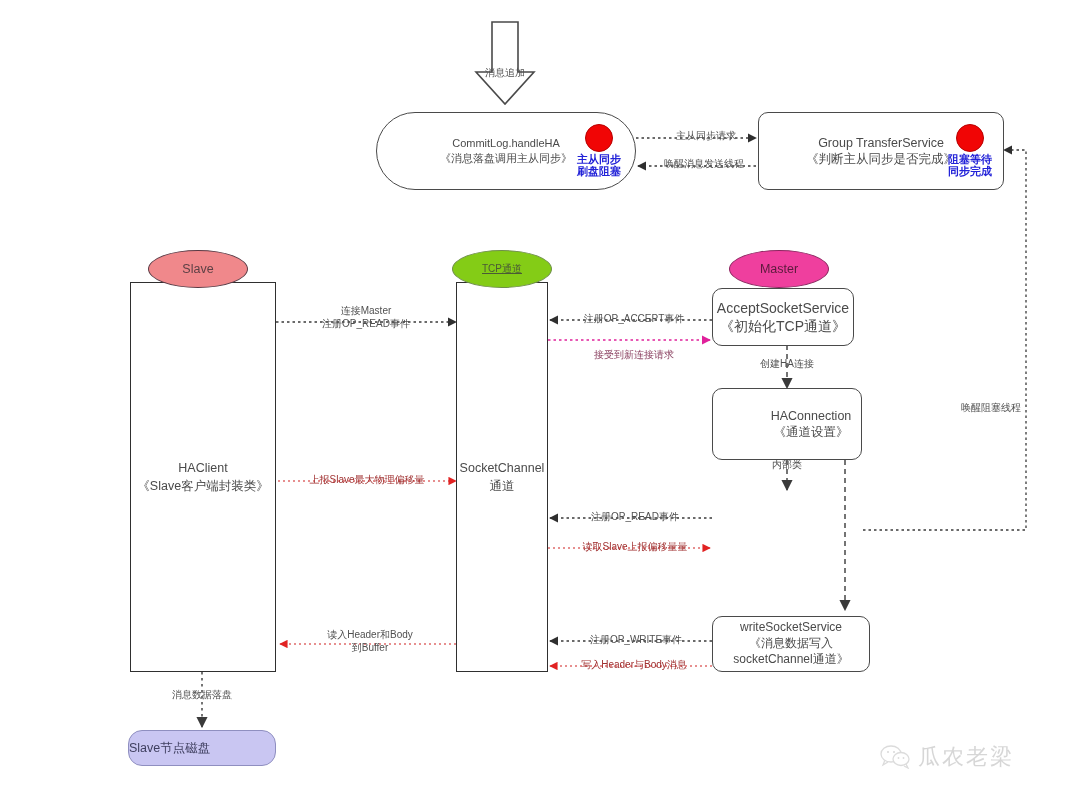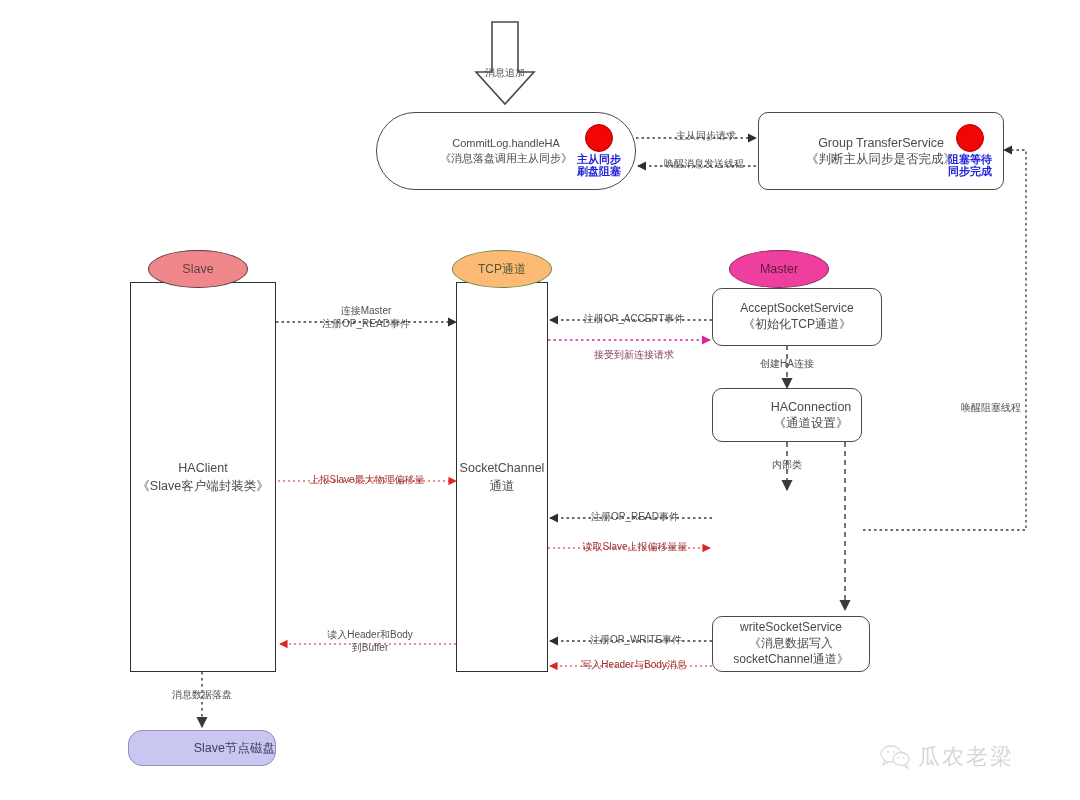--- a/index.html
+++ b/index.html
@@ -73,21 +73,21 @@
   .actor.green{border-color:#6f8f4a;color:#4a5a36;}
   .actor.magenta{border-color:#8d2560;color:#5b1b3c;}
 
   
   .disk{
     position:absolute;
     box-sizing:border-box;
     border-radius:14px;
     border:1.4px solid #8f8fc0;
     background:#c9c6f2;
-    display:flex;align-items:center;justify-content:flex-end;
+    display:flex;align-items:center;justify-content:flex-start;
     color:#3f3f5f;
   }
 
   
   .blocker{
     position:absolute;
     width:64px;
     display:flex;flex-direction:column;align-items:center;
     z-index:6;
   }
@@ -220,47 +220,47 @@
   <div class="elabel" style="left:656px;top:129px;width:100px;">
     <span>主从同步请求</span>
   </div>
   <div class="elabel" style="left:640px;top:157px;width:128px;">
     <span>唤醒消息发送线程</span>
   </div>
 
   <div class="actor" style="left:148px;top:250px;width:100px;height:38px;font-size:12.5px;background:#f0888b;">
     <span>Slave</span>
   </div>
-  <div class="actor green" style="left:452px;top:250px;width:100px;height:38px;font-size:12px;background:#fdba74;">
+  <div class="actor green" style="left:452px;top:250px;width:100px;height:38px;font-size:10px;background:#84cc16;text-decoration:underline;">
     <span>TCP通道</span>
   </div>
   <div class="actor magenta" style="left:729px;top:250px;width:100px;height:38px;font-size:12.5px;background:#ef3f9e;">
     <span>Master</span>
   </div>
 
   <div class="lifeline" style="left:456px;top:282px;width:92px;height:390px;font-size:12.5px;">
     <div class="inner">
       <div>SocketChannel</div>
       <div>通道</div>
     </div>
   </div>
 
   <div class="lifeline" style="left:130px;top:282px;width:146px;height:390px;font-size:12.5px;">
     <div class="inner">
       <div>HAClient</div>
       <div>《Slave客户端封装类》</div>
     </div>
   </div>
 
-  <div class="node rect" style="left:712px;top:288px;width:170px;height:58px;font-size:12px;justify-content:center;">
+  <div class="node rect" style="left:712px;top:288px;width:142px;height:58px;font-size:14px;justify-content:center;">
     <div class="l1">AcceptSocketService</div>
     <div class="l2">《初始化TCP通道》</div>
   </div>
 
-  <div class="node rect" style="left:712px;top:388px;width:150px;height:54px;font-size:12.5px;padding-left:48px;">
+  <div class="node rect" style="left:712px;top:388px;width:150px;height:72px;font-size:12.5px;padding-left:48px;">
     <div class="l1">HAConnection</div>
     <div class="l2">《通道设置》</div>
   </div>
 
 
   <div class="node rounded-sm" style="left:712px;top:616px;width:158px;height:56px;font-size:12px;">
     <div class="l1">writeSocketService</div>
     <div class="l2">《消息数据写入</div>
     <div class="l3">socketChannel通道》</div>
   </div>

